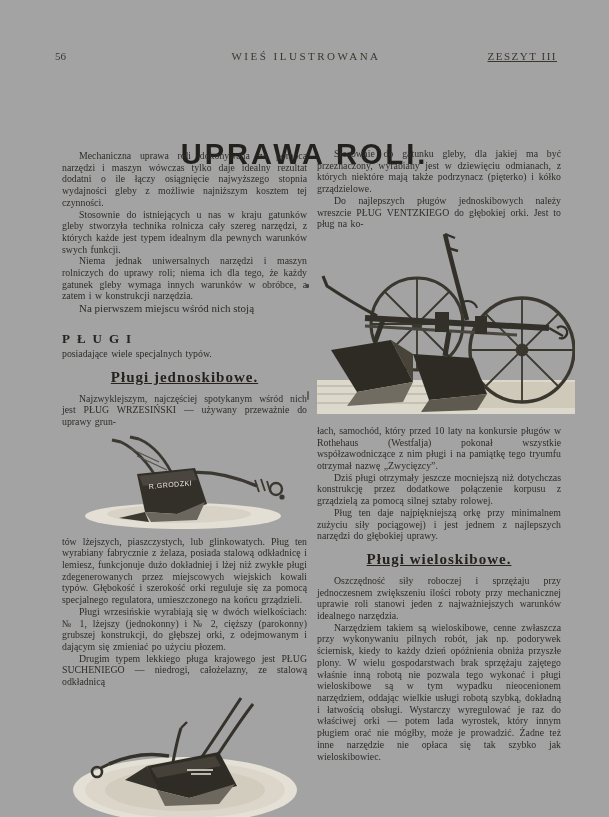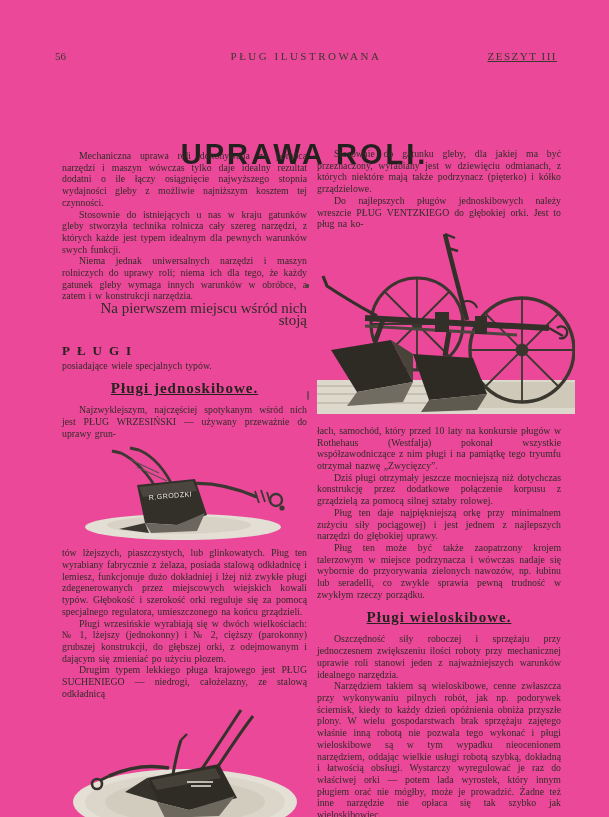--- a/index.html
+++ b/index.html
@@ -5,21 +5,21 @@
   html,body{margin:0;padding:0;}
   body{
     width:609px;height:817px;
     background:#f6f4ef;
     font-family:"Liberation Serif", serif;
     color:#2f2c27;
     overflow:hidden;
   }
   .page{
     position:relative;width:609px;height:817px;
-    background:#ec4899;
+    background:#a3a3a3;
   }
   
   .running-head{
     position:absolute;top:50px;left:55px;right:52px;
     display:flex;justify-content:space-between;align-items:baseline;
     font-size:11px;letter-spacing:1px;color:#3a372f;
   }
   .running-head .journal{
     position:absolute;left:0;right:0;text-align:center;
     letter-spacing:2.5px;
@@ -38,21 +38,21 @@
   .col{position:absolute;width:245px;}
   .col-left{left:62px;top:150px;}
   .col-right{left:317px;top:148px;width:244px;}
   p.body{
     margin:0;
     font-size:9.8px;line-height:11.7px;
     text-align:justify;text-indent:17px;
     word-spacing:1px;
   }
   p.body.noindent{text-indent:0;}
-  p.center-line{margin:1px 0 16px;font-size:15px;line-height:11.7px;text-indent:17px;text-align:right;}
+  p.center-line{margin:1px 0 16px;font-size:11px;line-height:11.7px;text-indent:17px;}
   .h-plugi{
     margin:3px 0 1px;
     font-weight:700;font-size:13px;letter-spacing:7px;
     color:#26231e;
   }
   .h-sub{
     margin:9px 0 7px;text-align:center;
     font-weight:700;font-size:15px;letter-spacing:1px;
     color:#26231e;
     text-decoration:underline;
@@ -63,21 +63,21 @@
   .speck1{left:306px;top:284px;width:3px;height:4px;}
   .speck2{left:307px;top:391px;width:2px;height:9px;opacity:.7;}
 </style>
 </head>
 <body>
 
 <div class="page">
 
   <div class="running-head">
     <span class="folio">56</span>
-    <span class="journal">PŁUG ILUSTROWANA</span>
+    <span class="journal">WIEŚ ILUSTROWANA</span>
     <span class="issue">ZESZYT III</span>
   </div>
 
   <div class="article-title">UPRAWA ROLI.</div>
 
   <div class="col col-left">
     <p class="body">Mechaniczna uprawa roli dokonywana za pomocą narzędzi i maszyn wówczas tylko daje idealny rezultat dodatni o ile łączy osiągnięcie najwyższego stopnia wydajności gleby z możliwie najniższym kosztem tej czynności.</p>
     <p class="body">Stosownie do istniejących u nas w kraju gatunków gleby stworzyła technika rolnicza cały szereg narzędzi, z których każde jest typem idealnym dla pewnych warunków swych funkcji.</p>
     <p class="body">Niema jednak uniwersalnych narzędzi i maszyn rolniczych do uprawy roli; niema ich dla tego, że każdy gatunek gleby wymaga innych warunków w obróbce, a zatem i w konstrukcji narzędzia.</p>
     <p class="center-line">Na pierwszem miejscu wśród nich stoją</p>
@@ -178,21 +178,20 @@
       <path d="M74,108 L96,122 L96,150 Z" fill="#484439"></path>
 
       <path d="M58,110 L66,88 M128,124 L132,100" stroke="#33302a" stroke-width="5" fill="none"></path>
 
       <path d="M232,96 l14,8 M240,96 a6,6 0 1 1 2,10" stroke="#33302a" stroke-width="2.4" fill="none"></path>
     </svg>
 
     <p class="body noindent">łach, samochód, który przed 10 laty na konkursie pługów w Rothehaus (Westfalja) pokonał wszystkie współzawodniczące z nim pługi i na pamiątkę tego tryumfu otrzymał nazwę „Zwycięzcy”.</p>
     <p class="body">Dziś pługi otrzymały jeszcze mocniejszą niż dotychczas konstrukcję przez dodatkowe połączenie korpusu z grządzielą za pomocą silnej sztaby rolowej.</p>
     <p class="body">Pług ten daje najpiękniejszą orkę przy minimalnem zużyciu siły pociągowej) i jest jednem z najlepszych narzędzi do głębokiej uprawy.</p>
-    <p class="body">Pług ten może być także zaopatrzony krojem talerzowym w miejsce podrzynacza i wówczas nadaje się wybornie do przyorywania zielonych nawozów, np. łubinu lub seradelli, co zwykle sprawia pewną trudność w zwykłym rzeczy porządku.</p>
     <div class="h-sub">Pługi wieloskibowe.</div>
     <p class="body">Oszczędność siły roboczej i sprzężaju przy jednoczesnem zwiększeniu ilości roboty przy mechanicznej uprawie roli stanowi jeden z najważniejszych warunków idealnego narzędzia.</p>
     <p class="body">Narzędziem takiem są wieloskibowe, cenne zwłaszcza przy wykonywaniu pilnych robót, jak np. podorywek ściernisk, kiedy to każdy dzień opóźnienia obniża przyszłe plony. W wielu gospodarstwach brak sprzężaju zajętego właśnie inną robotą nie pozwala tego wykonać i pługi wieloskibowe są w tym wypadku nieocenionem narzędziem, oddając wielkie usługi robotą szybką, dokładną i łatwością obsługi. Wystarczy wyregulować je raz do właściwej orki — potem lada wyrostek, który innym pługiem orać nie mógłby, może je prowadzić. Żadne też inne narzędzie nie opłaca się tak szybko jak wieloskibowiec.</p>
   </div>
 
   <div class="speck speck1"></div>
   <div class="speck speck2"></div>
 </div>
 
 </body></html>

